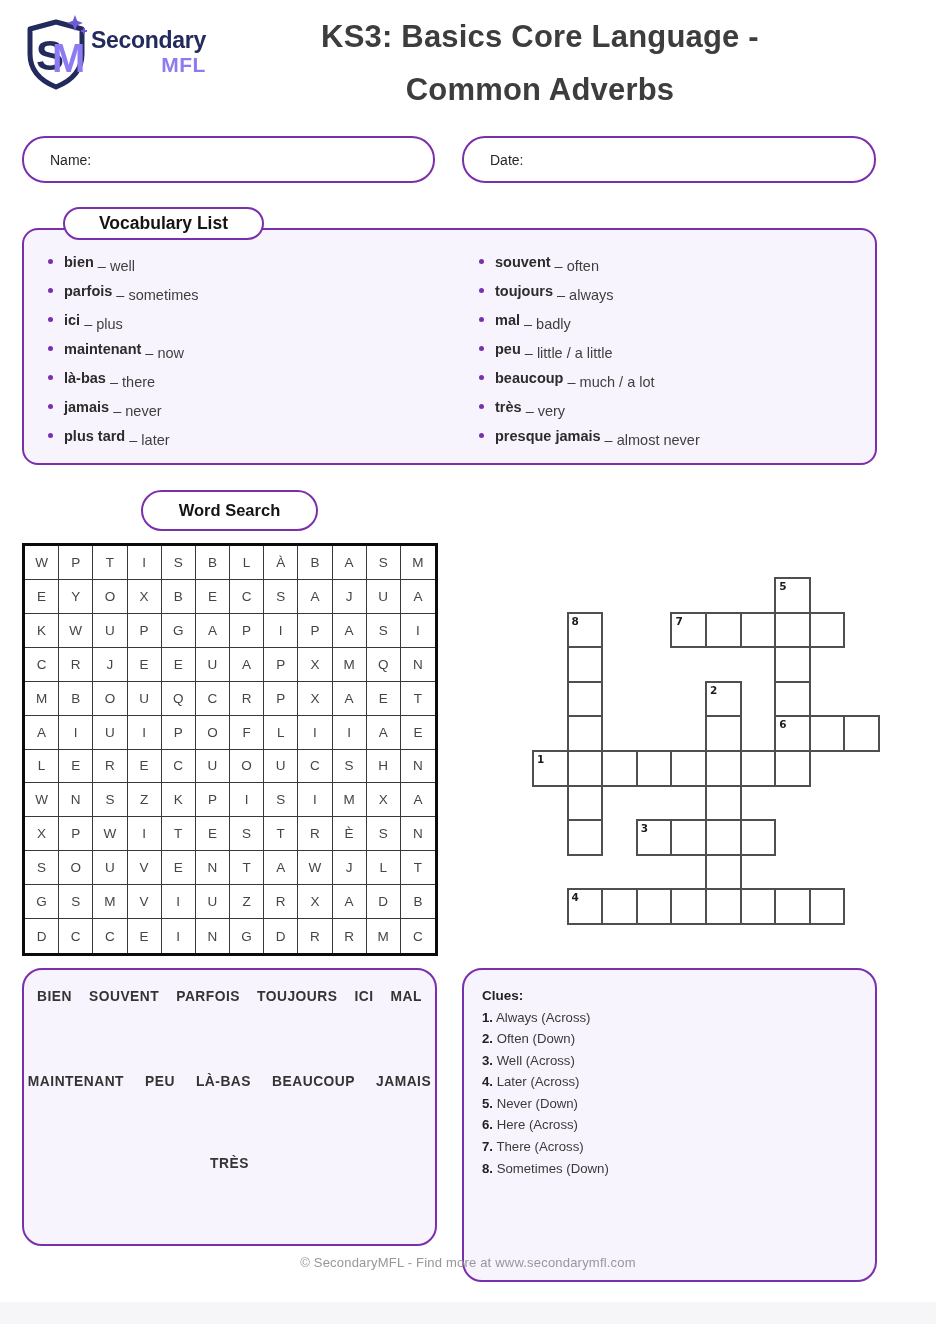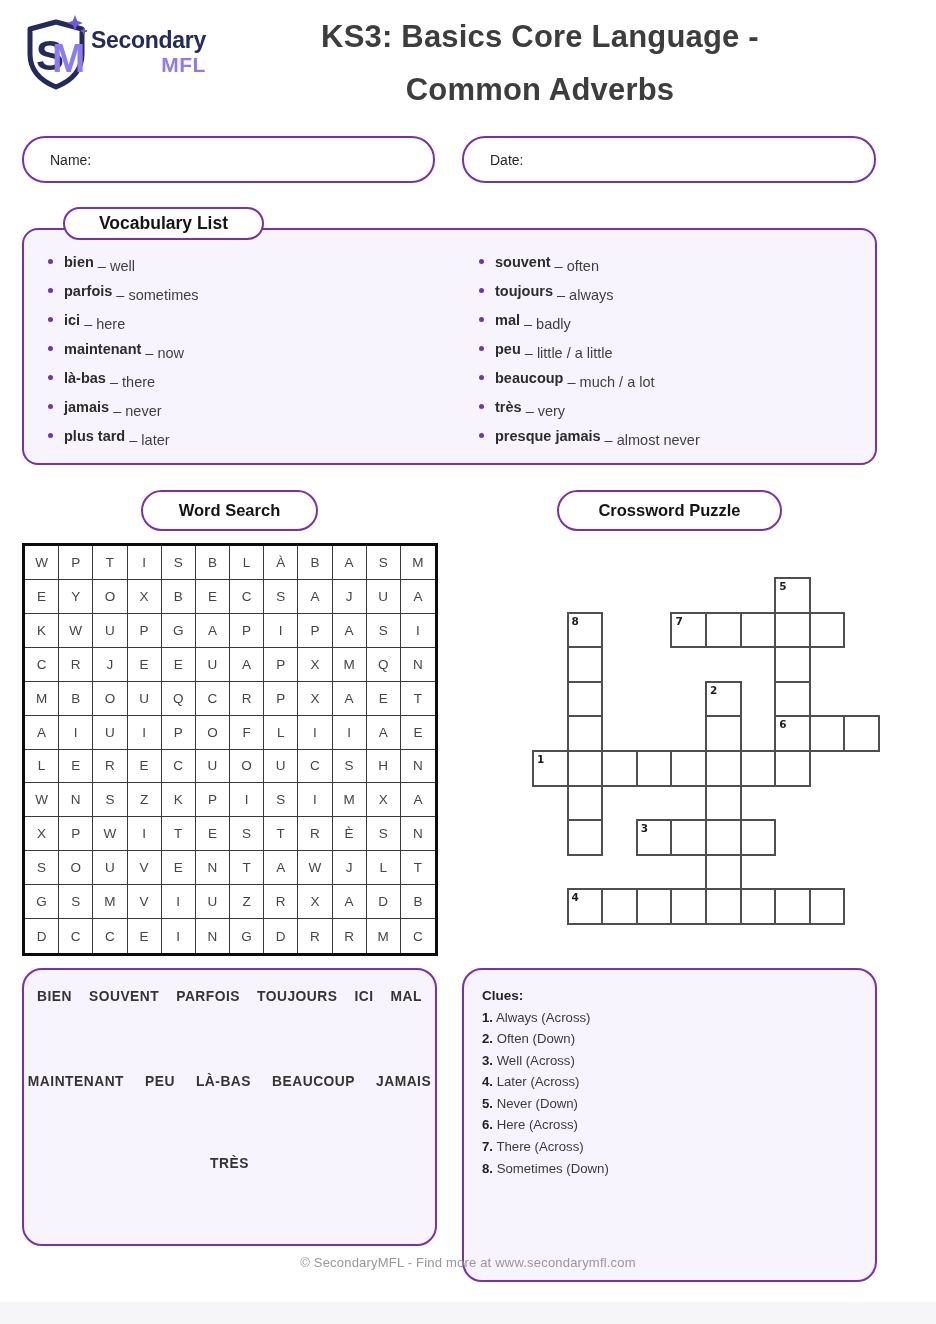--- a/index.html
+++ b/index.html
@@ -122,21 +122,21 @@
         <span class="v-meaning"> – well</span>
       </div>
       <div class="v-item">
         <span class="bullet"></span>
         <span class="v-word">parfois</span>
         <span class="v-meaning"> – sometimes</span>
       </div>
       <div class="v-item">
         <span class="bullet"></span>
         <span class="v-word">ici</span>
-        <span class="v-meaning"> – here</span>
+        <span class="v-meaning"> – plus</span>
       </div>
       <div class="v-item">
         <span class="bullet"></span>
         <span class="v-word">maintenant</span>
         <span class="v-meaning"> – now</span>
       </div>
       <div class="v-item">
         <span class="bullet"></span>
         <span class="v-word">là-bas</span>
         <span class="v-meaning"> – there</span>
@@ -185,23 +185,20 @@
       </div>
       <div class="v-item">
         <span class="bullet"></span>
         <span class="v-word">presque jamais</span>
         <span class="v-meaning"> – almost never</span>
       </div>
     </div>
 
   <div class="section-pill ws-pill">
     <span>Word Search</span>
-  </div>
-  <div class="section-pill cw-pill">
-    <span>Crossword Puzzle</span>
   </div>
 
   <div id="ws-grid">
       <div class="ws-cell">W</div>
       <div class="ws-cell">P</div>
       <div class="ws-cell">T</div>
       <div class="ws-cell">I</div>
       <div class="ws-cell">S</div>
       <div class="ws-cell">B</div>
       <div class="ws-cell">L</div>

